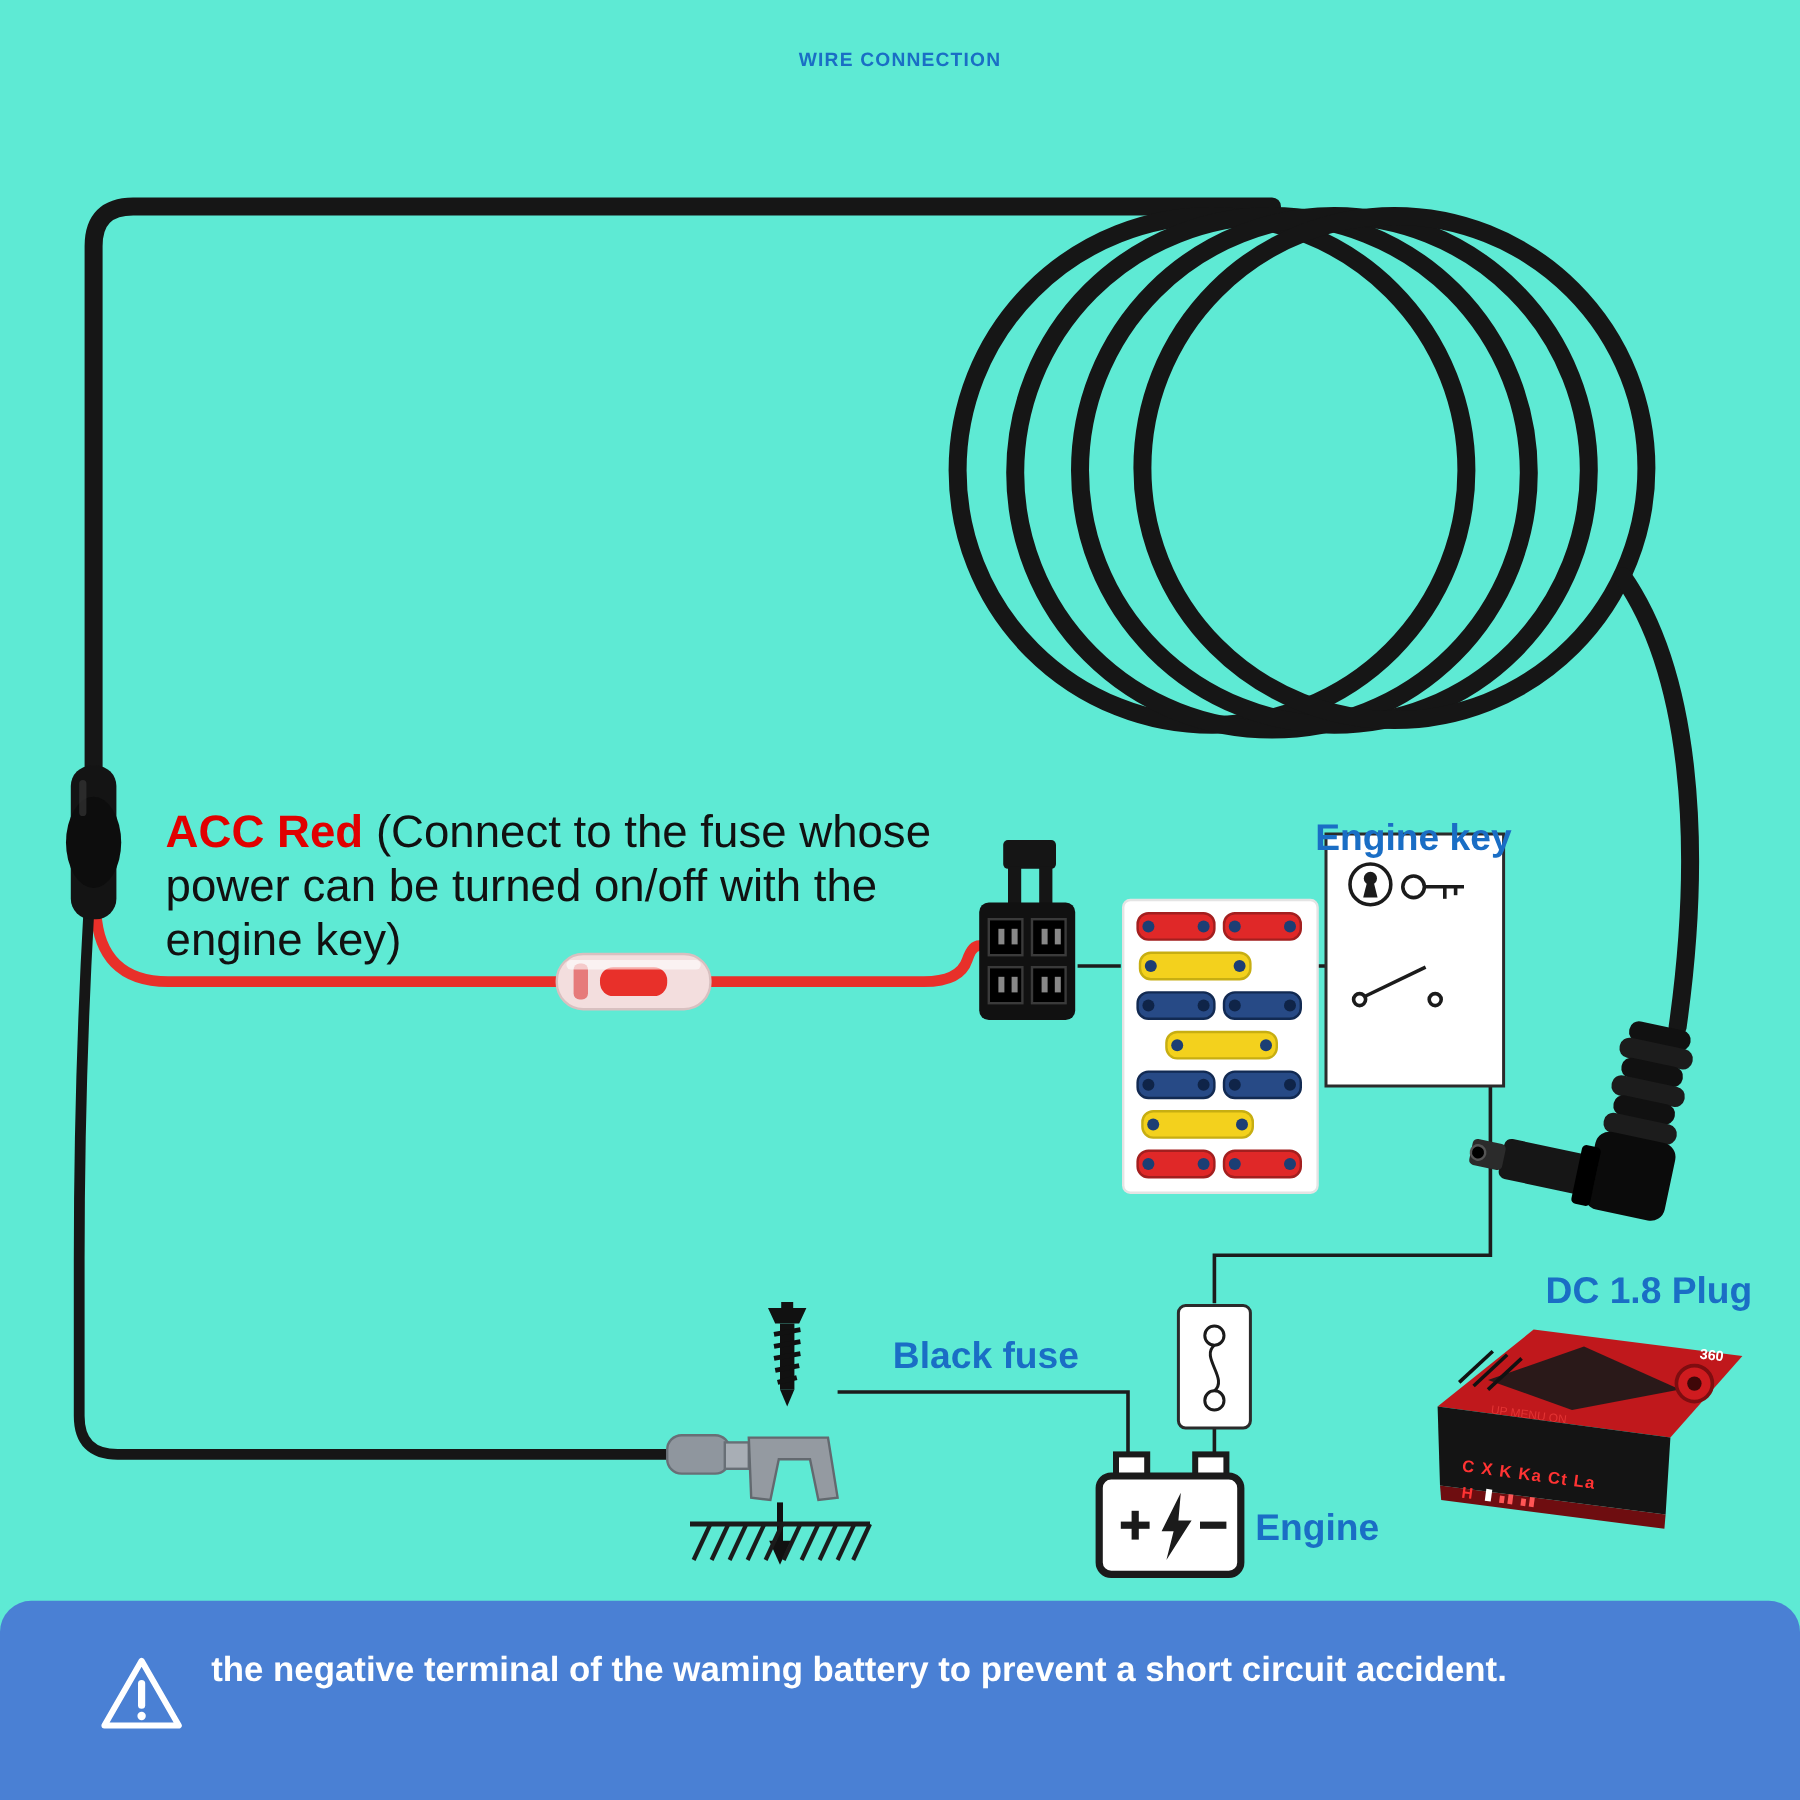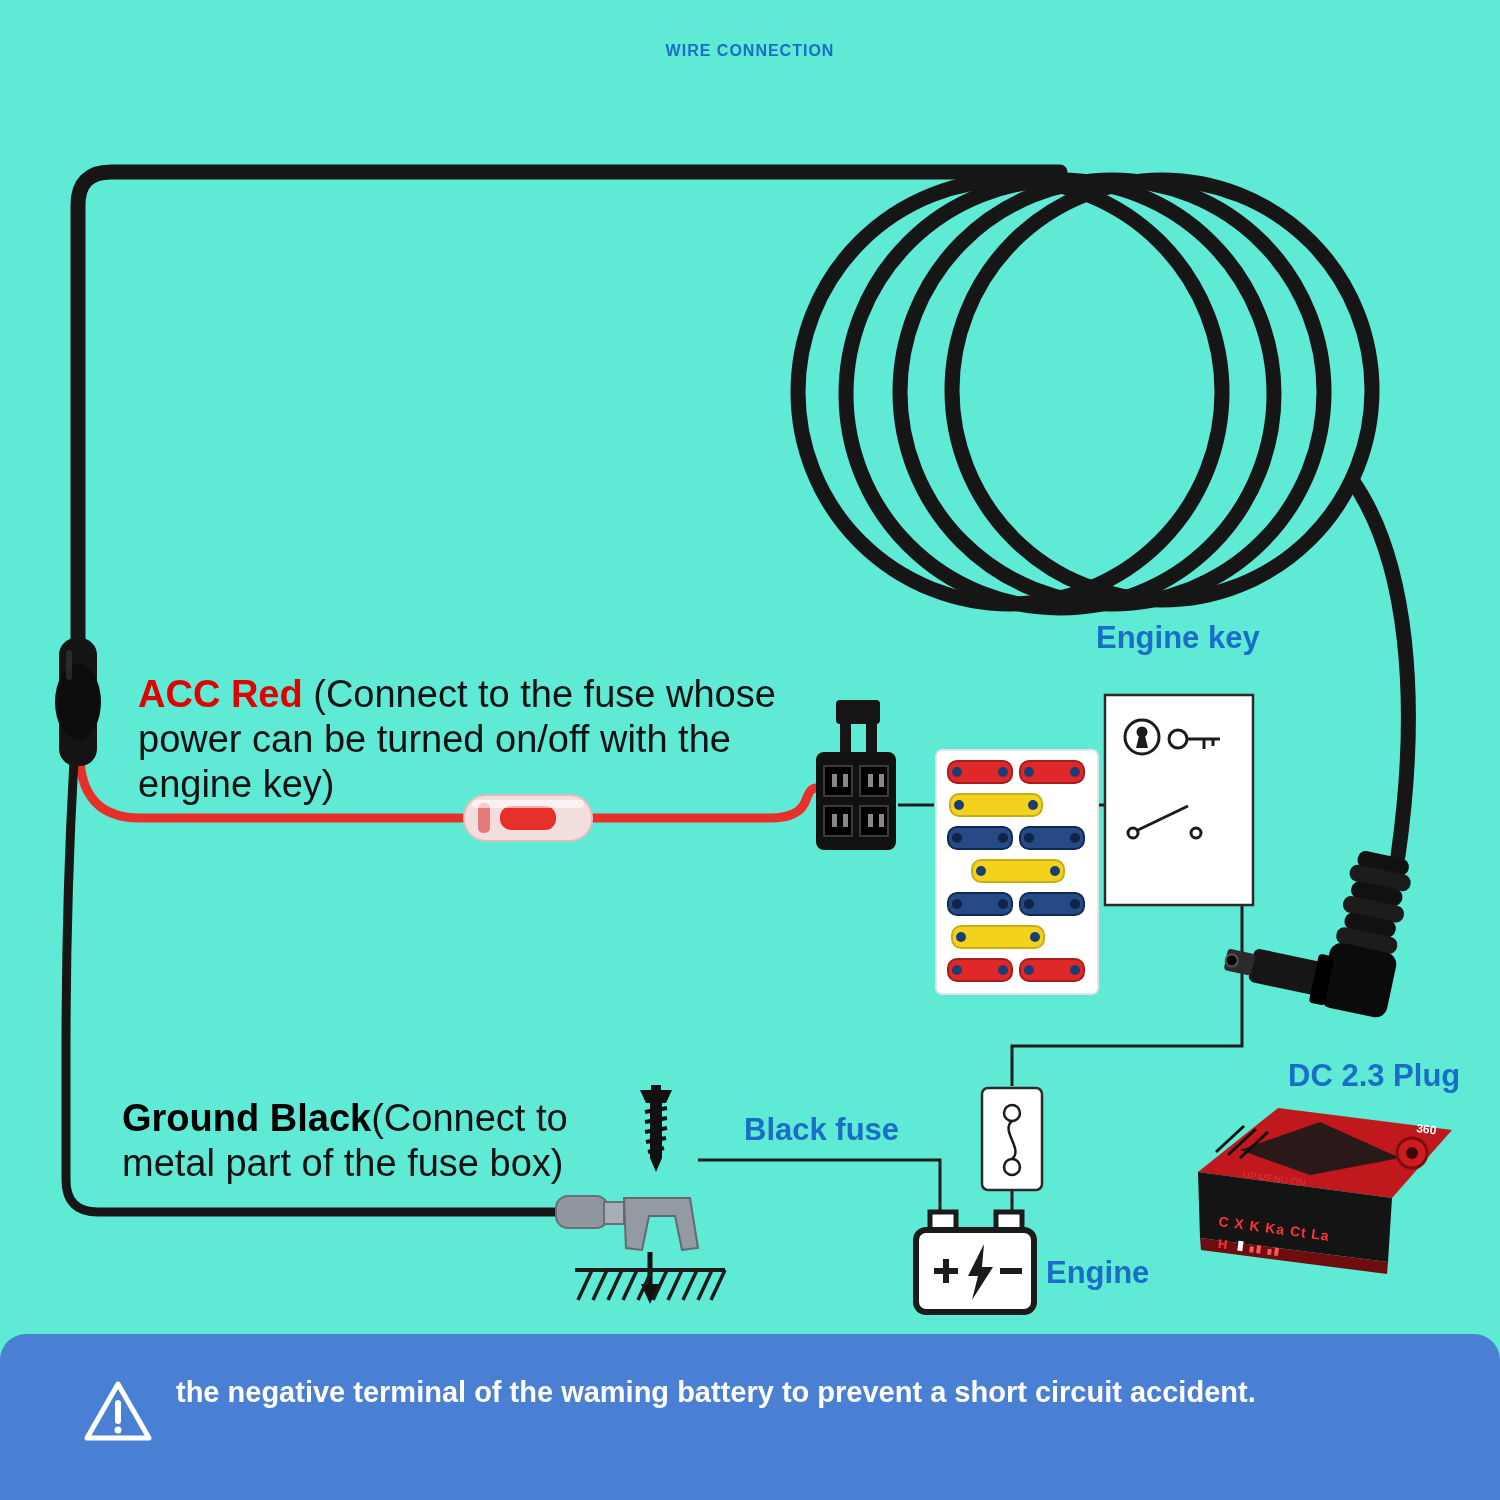--- a/index.html
+++ b/index.html
@@ -252,27 +252,24 @@
       <line x1="697" y1="1270" x2="683" y2="1300" stroke-width="3.5"></line>
       <line x1="712" y1="1270" x2="698" y2="1300" stroke-width="3.5"></line>
       <line x1="725" y1="1270" x2="711" y2="1300" stroke-width="3.5"></line>
     </g>
   </svg>
 
   <div class="desc" style="left:138px;top:672px;width:680px;">
     <span class="acc-title">ACC Red</span><span> (Connect to the fuse whose power can be turned on/off with the engine key)</span>
   </div>
 
-  <div class="lbl" style="left:1096px;top:620px;">Engine key</div>
-
-  <div class="lbl" style="left:1288px;top:1058px;">DC 2.3 Plug</div>
-
-  <div class="desc" style="left:122px;top:1096px;width:480px;">
-    <span class="ground-title">Ground Black</span><span>(Connect to metal part of the fuse box)</span>
-  </div>
+  <div class="lbl" style="left:1096px;top:680px;">Engine key</div>
+
+  <div class="lbl" style="left:1288px;top:1058px;">DC 1.8 Plug</div>
+
 
   <div class="lbl" style="left:744px;top:1112px;">Black fuse</div>
 
   <div class="lbl" style="left:1046px;top:1255px;">Engine</div>
 
   <div class="banner">
     <svg class="warn-icon" width="72" height="68" viewBox="0 0 72 68">
       <path d="M36 6 L67 60 L5 60 Z" fill="none" stroke="#ffffff" stroke-width="5" stroke-linejoin="round"></path>
       <line x1="36" y1="25" x2="36" y2="43" stroke="#ffffff" stroke-width="6" stroke-linecap="round"></line>
       <circle cx="36" cy="52" r="3.5" fill="#ffffff"></circle>

